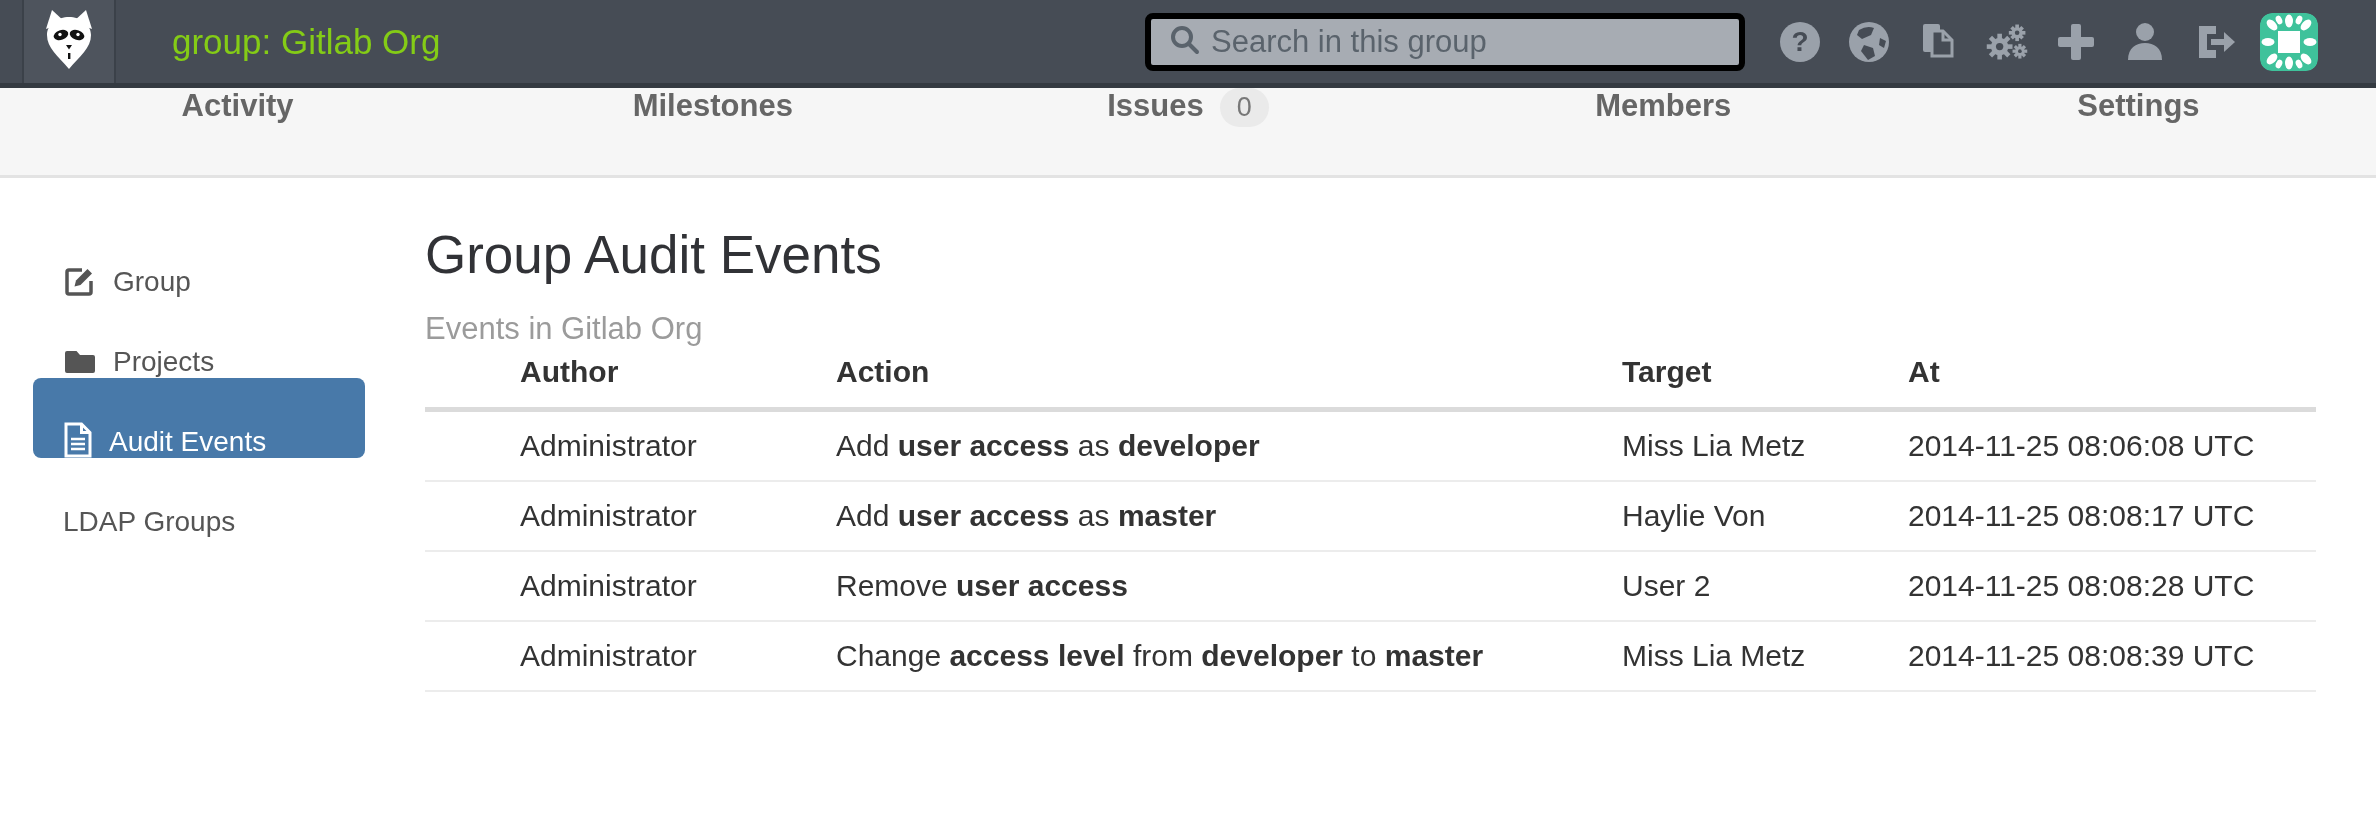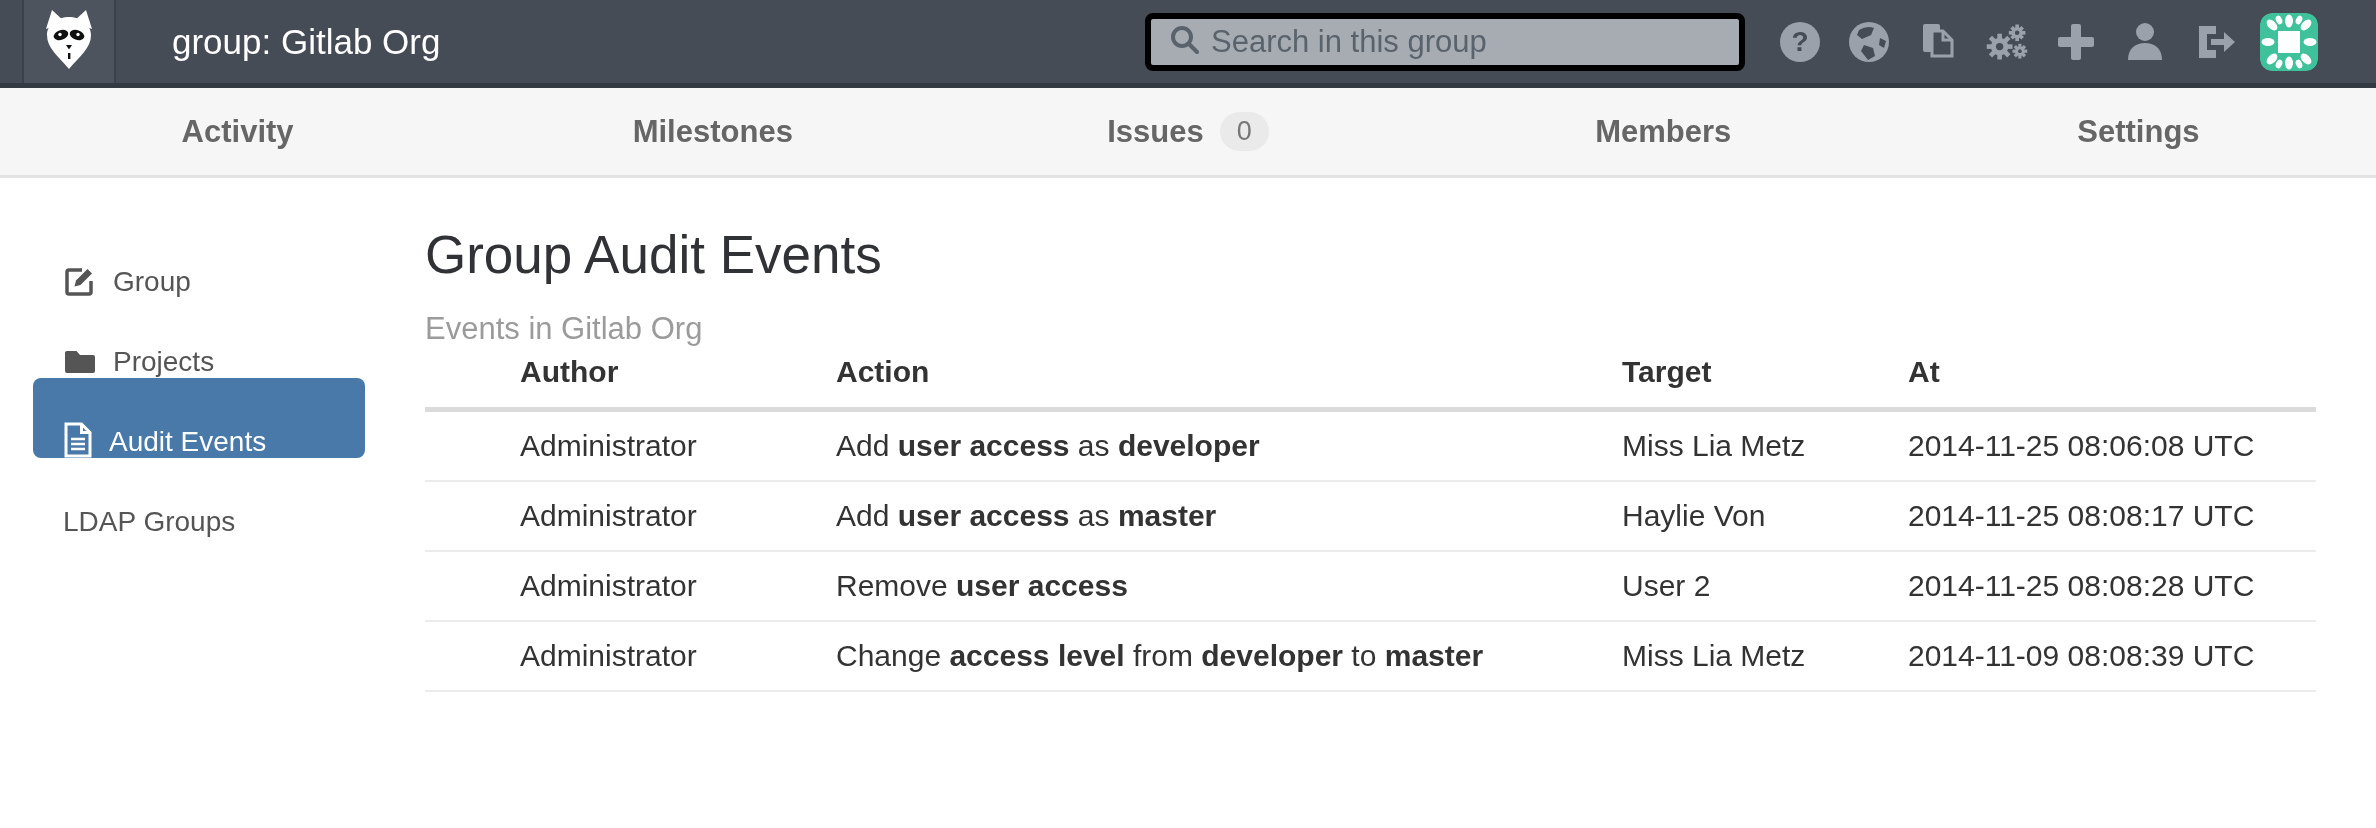--- a/index.html
+++ b/index.html
@@ -5,41 +5,41 @@
   * { margin:0; padding:0; box-sizing:border-box; }
   html,body { width:2376px; height:828px; background:#fff;
     font-family:"Liberation Sans","DejaVu Sans",sans-serif; overflow:hidden; }
 
   
   .navbar { height:88px; background:#464C55; border-bottom:5px solid #343A41;
     display:flex; align-items:center; }
   .logo-box { width:94px; height:83px; margin-left:22px; background:#4E545D;
     border-left:2px solid #3B4149; border-right:2px solid #3B4149;
     display:flex; align-items:center; justify-content:center; cursor:pointer; flex:none; }
-  .nav-title { color:#ffffff; font-size:35px; margin-left:56px; font-weight:400;
+  .nav-title { color:#84cc16; font-size:35px; margin-left:56px; font-weight:400;
     white-space:nowrap; }
   .search-box { margin-left:auto; width:600px; height:58px; background:#A7ACB3;
     border:6px solid #000000; border-radius:8px; display:flex; align-items:center;
     padding:0 18px; flex:none; }
   .search-box svg { flex:none; }
   .search-box input { flex:1; background:transparent; border:none; outline:none;
     font-size:31px; color:#3F4750; margin-left:10px;
     font-family:"Liberation Sans","DejaVu Sans",sans-serif; }
   .search-box input::placeholder { color:#5A636C; opacity:1; }
   .nav-icons { display:flex; align-items:center; gap:23px; margin-left:32px;
     padding-right:58px; }
   .nav-icon { width:46px; height:46px; display:flex; align-items:center;
     justify-content:center; cursor:pointer; flex:none; }
   .avatar { width:58px; height:58px; border-radius:12px; overflow:hidden;
     cursor:pointer; flex:none; }
 
   
   .subnav { height:90px; background:#F6F6F6; border-bottom:3px solid #E3E3E3;
     display:flex; align-items:stretch; }
-  .subnav-item { flex:1; display:flex; align-items:center; justify-content:center;
+  .subnav-item { flex:1; display:flex; align-items:flex-start; justify-content:center;
     gap:16px; font-size:31px; font-weight:700; color:#666666; cursor:pointer; }
   .badge { background:#EAEAEA; color:#777777; font-size:27px; font-weight:400;
     border-radius:999px; padding:6px 17px; line-height:1; }
 
   
   .content { display:flex; padding-top:40px; }
   .sidebar { width:425px; flex:none; padding-left:33px; }
   .side-item { width:332px; height:80px; display:flex; align-items:flex-end; gap:16px;
     padding-left:30px; font-size:28px; color:#555555; cursor:pointer;
     border-radius:8px; }
@@ -277,18 +277,18 @@
           <tr>
             <td>Administrator</td>
             <td><span>Remove </span><strong>user access</strong></td>
             <td>User 2</td>
             <td>2014-11-25 08:08:28 UTC</td>
           </tr>
           <tr>
             <td>Administrator</td>
             <td><span>Change </span><strong>access level</strong><span> from </span><strong>developer</strong><span> to </span><strong>master</strong></td>
             <td>Miss Lia Metz</td>
-            <td>2014-11-09 08:08:39 UTC</td>
+            <td>2014-11-25 08:08:39 UTC</td>
           </tr>
         </tbody>
     </table>
   </div>
 </div>
 
 </body></html>

